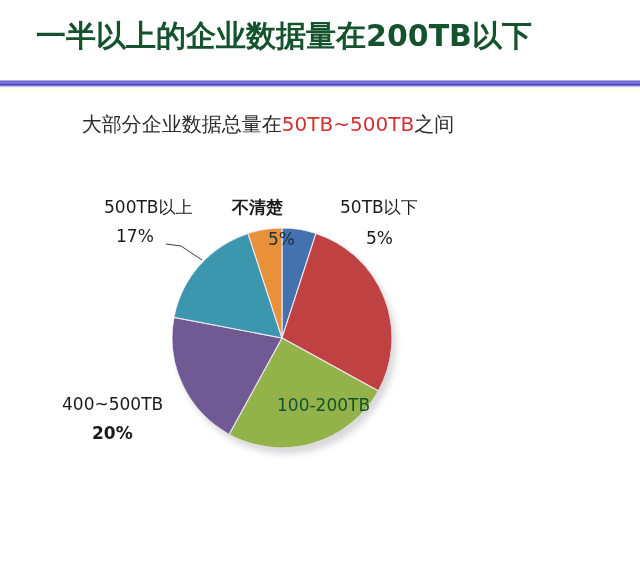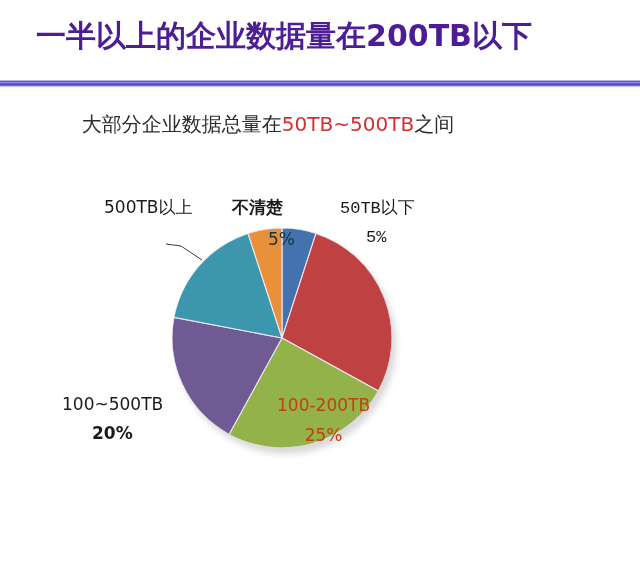--- a/index.html
+++ b/index.html
@@ -24,21 +24,21 @@
     height: 80px;
     background: #ffffff;
   }
   .slide-title {
     position: absolute;
     left: 0; top: 16px;
     width: 568px;
     text-align: center;
     font-size: 30px;
     font-weight: bold;
-    color: #4c1d95;
+    color: #14532d;
     letter-spacing: 0px;
     white-space: nowrap;
     font-family: "DejaVu Sans", "Liberation Sans", sans-serif;
   }
   .title-rule {
     position: absolute;
     left: 0; top: 79px;
     width: 640px;
     height: 9px;
     background: linear-gradient(to bottom,
@@ -112,36 +112,36 @@
     font-size: 17px;
     color: #1a1a1a;
     white-space: nowrap;
     font-family: "DejaVu Sans", "Liberation Sans", sans-serif;
   }
   .lbl .pct { display: block; }
 
   .lbl-500up      { left: 104px; top: 16px; text-align: left; }
   .lbl-500up .pct { margin-top: 7px; margin-left: 12px; }
   .lbl-unknown    { left: 232px; top: 16px; text-align: center; font-weight: bold; }
-  .lbl-under50    { left: 340px; top: 16px; text-align: left; font-family: Liberation Mono, monospace; }
+  .lbl-under50    { left: 340px; top: 16px; text-align: left; }
   .lbl-under50 .pct { margin-top: 9px; margin-left: 26px; }
   .lbl-200to500   { left: 62px;  top: 214px; text-align: left; }
   .lbl-200to500 .pct { margin-top: 9px; margin-left: 30px; font-weight: bold; }
 
   
   .lbl-in {
     position: absolute;
     font-size: 17px;
     white-space: nowrap;
     text-align: center;
     font-family: "DejaVu Sans", "Liberation Sans", sans-serif;
   }
   .lbl-in .pct { display: block; margin-top: 10px; }
   .lbl-50to100 { left: 314px; top: 120px; color: #4a1414; }
-  .lbl-100to200{ left: 277px; top: 215px; color: #c2410c; }
+  .lbl-100to200{ left: 277px; top: 215px; color: #14532d; }
 
   .lbl-unknown-pct {
     position: absolute;
     left: 268px; top: 49px;
     font-size: 17px;
     color: #16343c;
     font-family: "DejaVu Sans", "Liberation Sans", sans-serif;
   }
 
   .leader {
@@ -206,41 +206,41 @@
         </svg>
       </div>
     </div>
 
     <svg class="leader" viewBox="0 0 38 22">
       <path d="M1,4 L16,6 L37,20" fill="none" stroke="#3b3b3b" stroke-width="1"></path>
     </svg>
 
     <div class="lbl lbl-500up">
       <span>500TB以上</span>
+      <span class="pct">17%</span>
     </div>
 
     <div class="lbl lbl-unknown">
       <span>不清楚</span>
     </div>
     <div class="lbl-unknown-pct">5%</div>
 
     <div class="lbl lbl-under50">
       <span>50TB以下</span>
       <span class="pct">5%</span>
     </div>
 
     <div class="lbl lbl-200to500">
-      <span>100~500TB</span>
+      <span>400~500TB</span>
       <span class="pct">20%</span>
     </div>
 
 
     <div class="lbl-in lbl-100to200">
       <span>100-200TB</span>
-      <span class="pct">25%</span>
     </div>
   </div>
 
   <div class="footer">
 
     <div class="logo-left">
       
       
       
     </div>

